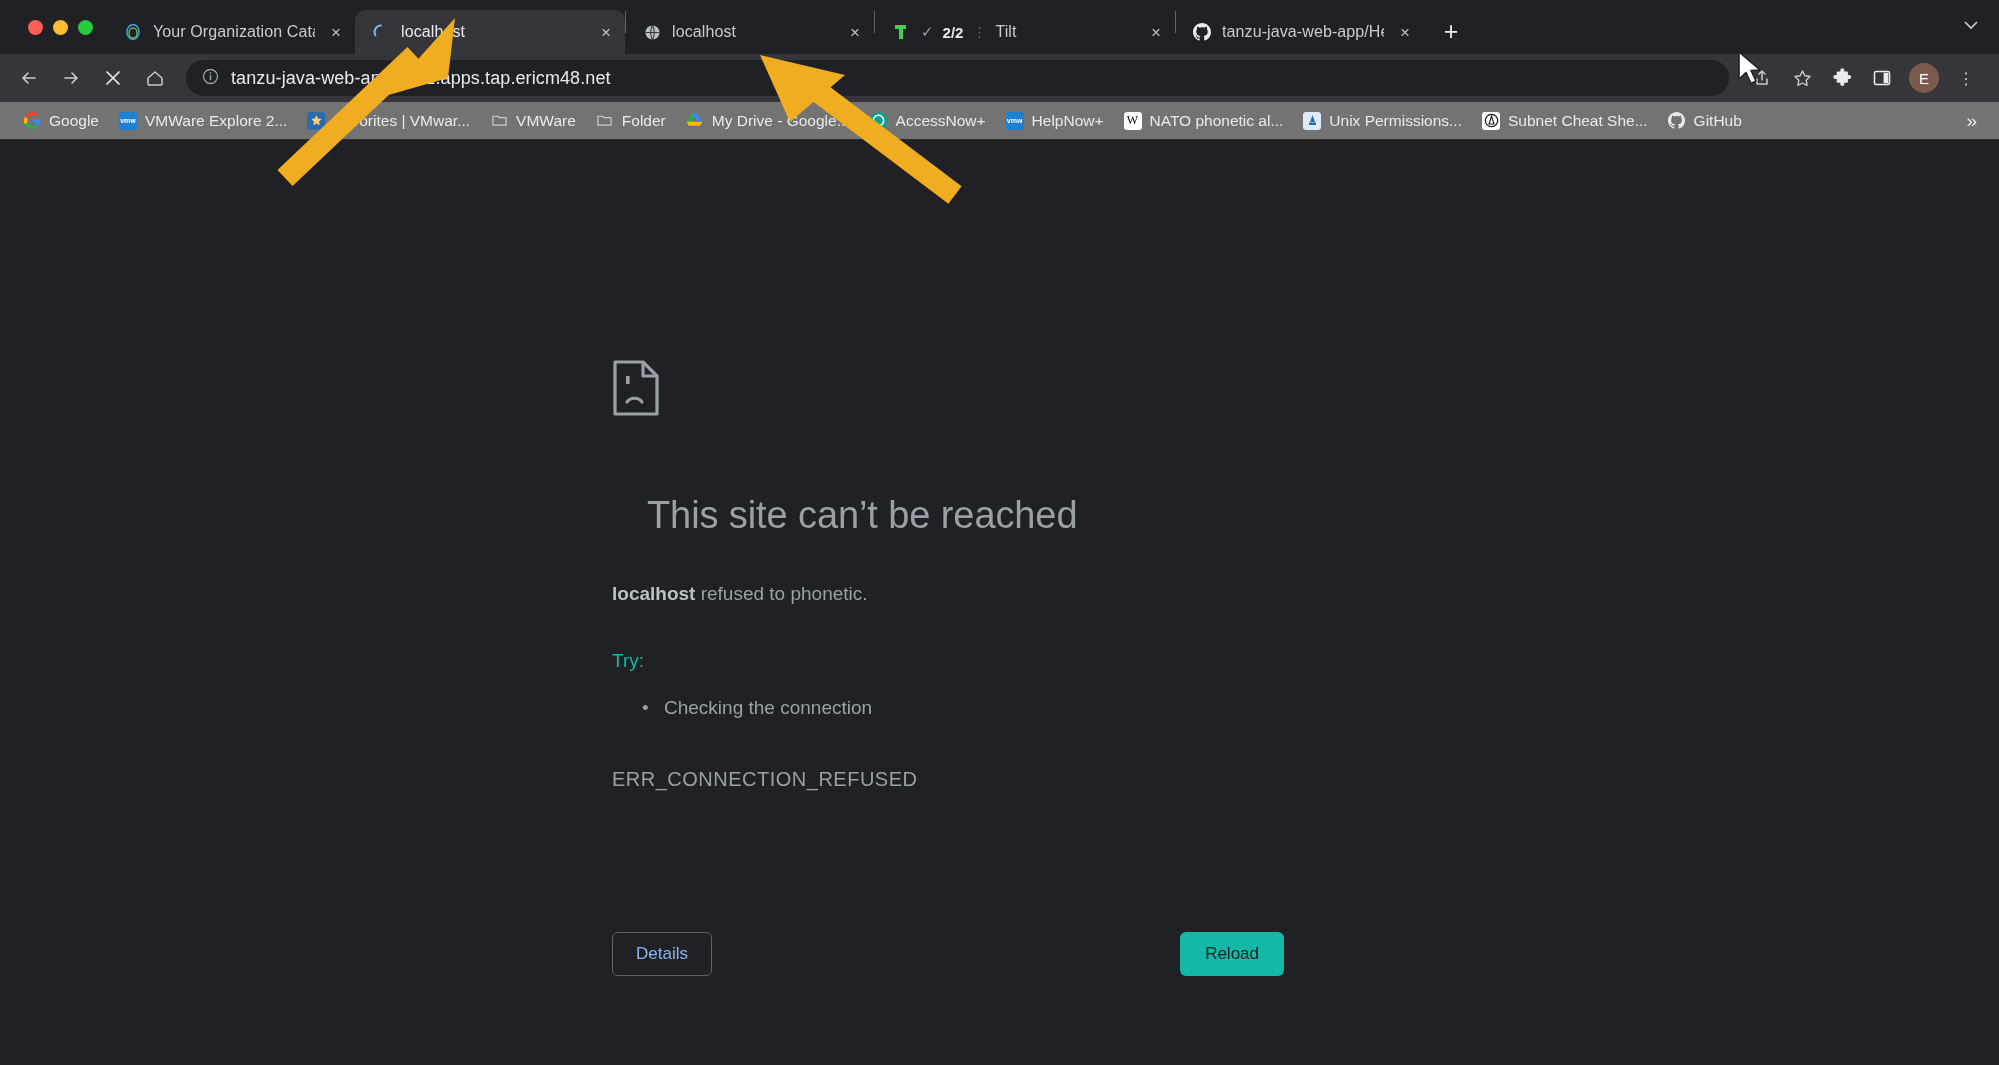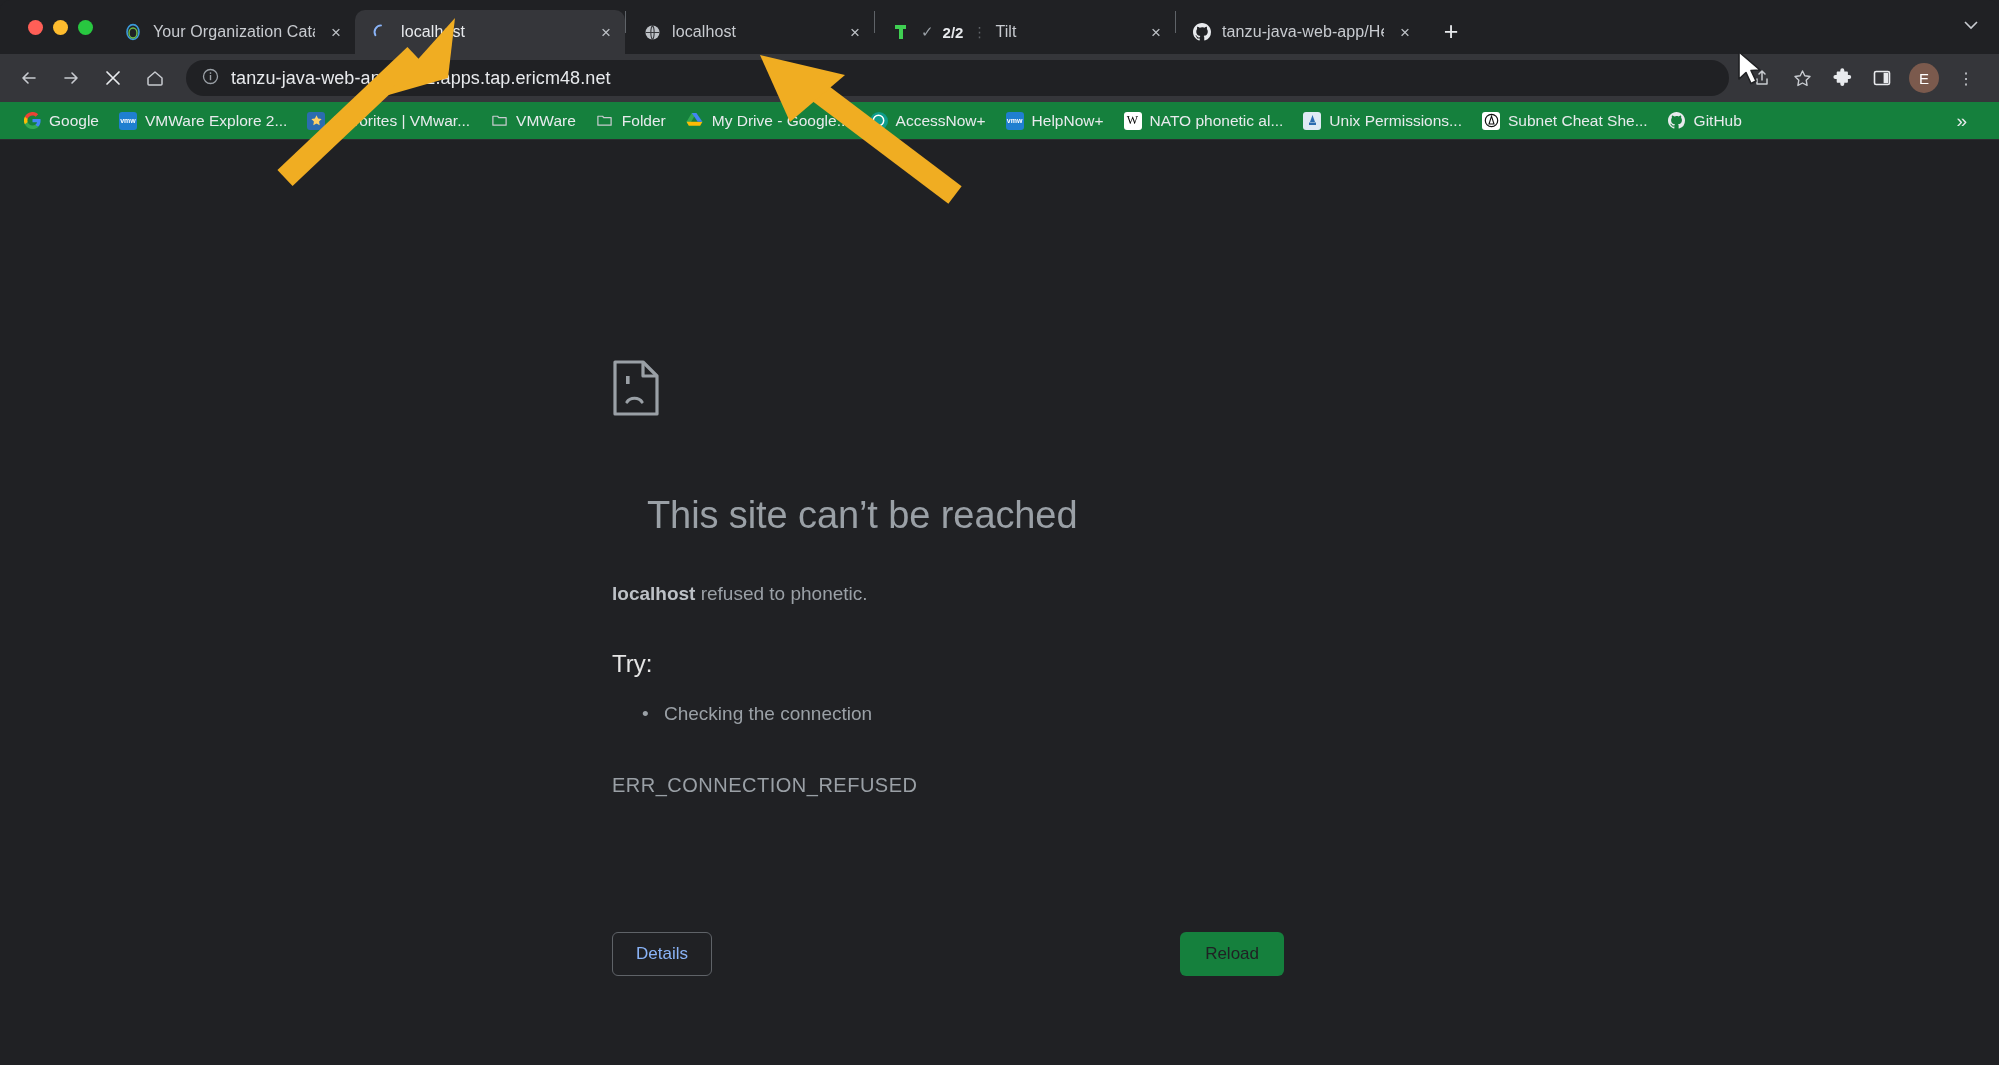--- a/index.html
+++ b/index.html
@@ -106,23 +106,23 @@
   .tb-right { display: flex; align-items: center; gap: 2px; }
   .avatar {
     width: 30px; height: 30px; border-radius: 50%;
     background: #7b5a4d; color: #fff;
     display: flex; align-items: center; justify-content: center;
     font-size: 15px; margin: 0 6px;
   }
 
   
   .bookmarks {
-    height: 38px; background: #15803d;
+    height: 38px; background: #737373;
     display: flex; align-items: center;
-    padding: 0 24px 0 14px; gap: 2px;
+    padding: 0 14px 0 14px; gap: 2px;
     border-bottom: 1px solid #2b2c2f;
   }
   .bm {
     display: flex; align-items: center; gap: 8px;
     padding: 5px 9px; border-radius: 6px;
     color: #e8eaed; font-size: 15.5px; white-space: nowrap;
   }
   .bm .bmicon {
     width: 18px; height: 18px; flex: 0 0 18px;
     display: flex; align-items: center; justify-content: center;
@@ -147,21 +147,21 @@
   }
   .sadfile { margin-bottom: 74px; }
   .err-h1 {
     color: #9aa0a6; font-size: 38px; font-weight: 400;
     letter-spacing: -.1px; margin-bottom: 46px; margin-left: 35px;
   }
   .err-sub {
     color: #9aa0a6; font-size: 19px; margin-bottom: 45px;
   }
   .err-sub b { color: #bdc1c6; font-weight: 700; }
-  .err-try { color: #e5e5e5; font-size: 24px; margin-bottom: 14px; margin-top: 36px; }
+  .err-try { color: #14b8a6; font-size: 19px; margin-bottom: 14px; margin-top: 36px; }
   .err-list { list-style: none; padding-left: 52px; margin-top: 21px; }
   .err-list li {
     color: #9aa0a6; font-size: 19px; line-height: 1.62;
     position: relative;
   }
   .err-list li::before {
     content: "•"; position: absolute; left: -22px; color: #9aa0a6;
   }
   .err-list li.link { color: #8ab4f8; }
   .err-code {
@@ -173,21 +173,21 @@
     width: 672px; display: flex; align-items: center;
     justify-content: space-between;
   }
   .btn-details {
     background: transparent; border: 1px solid #5f6368;
     color: #8ab4f8; font-size: 17px;
     padding: 11px 23px; border-radius: 6px;
     font-family: "Liberation Sans", sans-serif;
   }
   .btn-reload {
-    background: #15803d; border: none; color: #202124;
+    background: #14b8a6; border: none; color: #202124;
     font-size: 17px; padding: 12px 25px; border-radius: 6px;
     font-family: "Liberation Sans", sans-serif;
   }
 
   
   .annotations {
     position: absolute; left: 0; top: 0;
     width: 1999px; height: 1065px;
     pointer-events: none; z-index: 50;
   }

